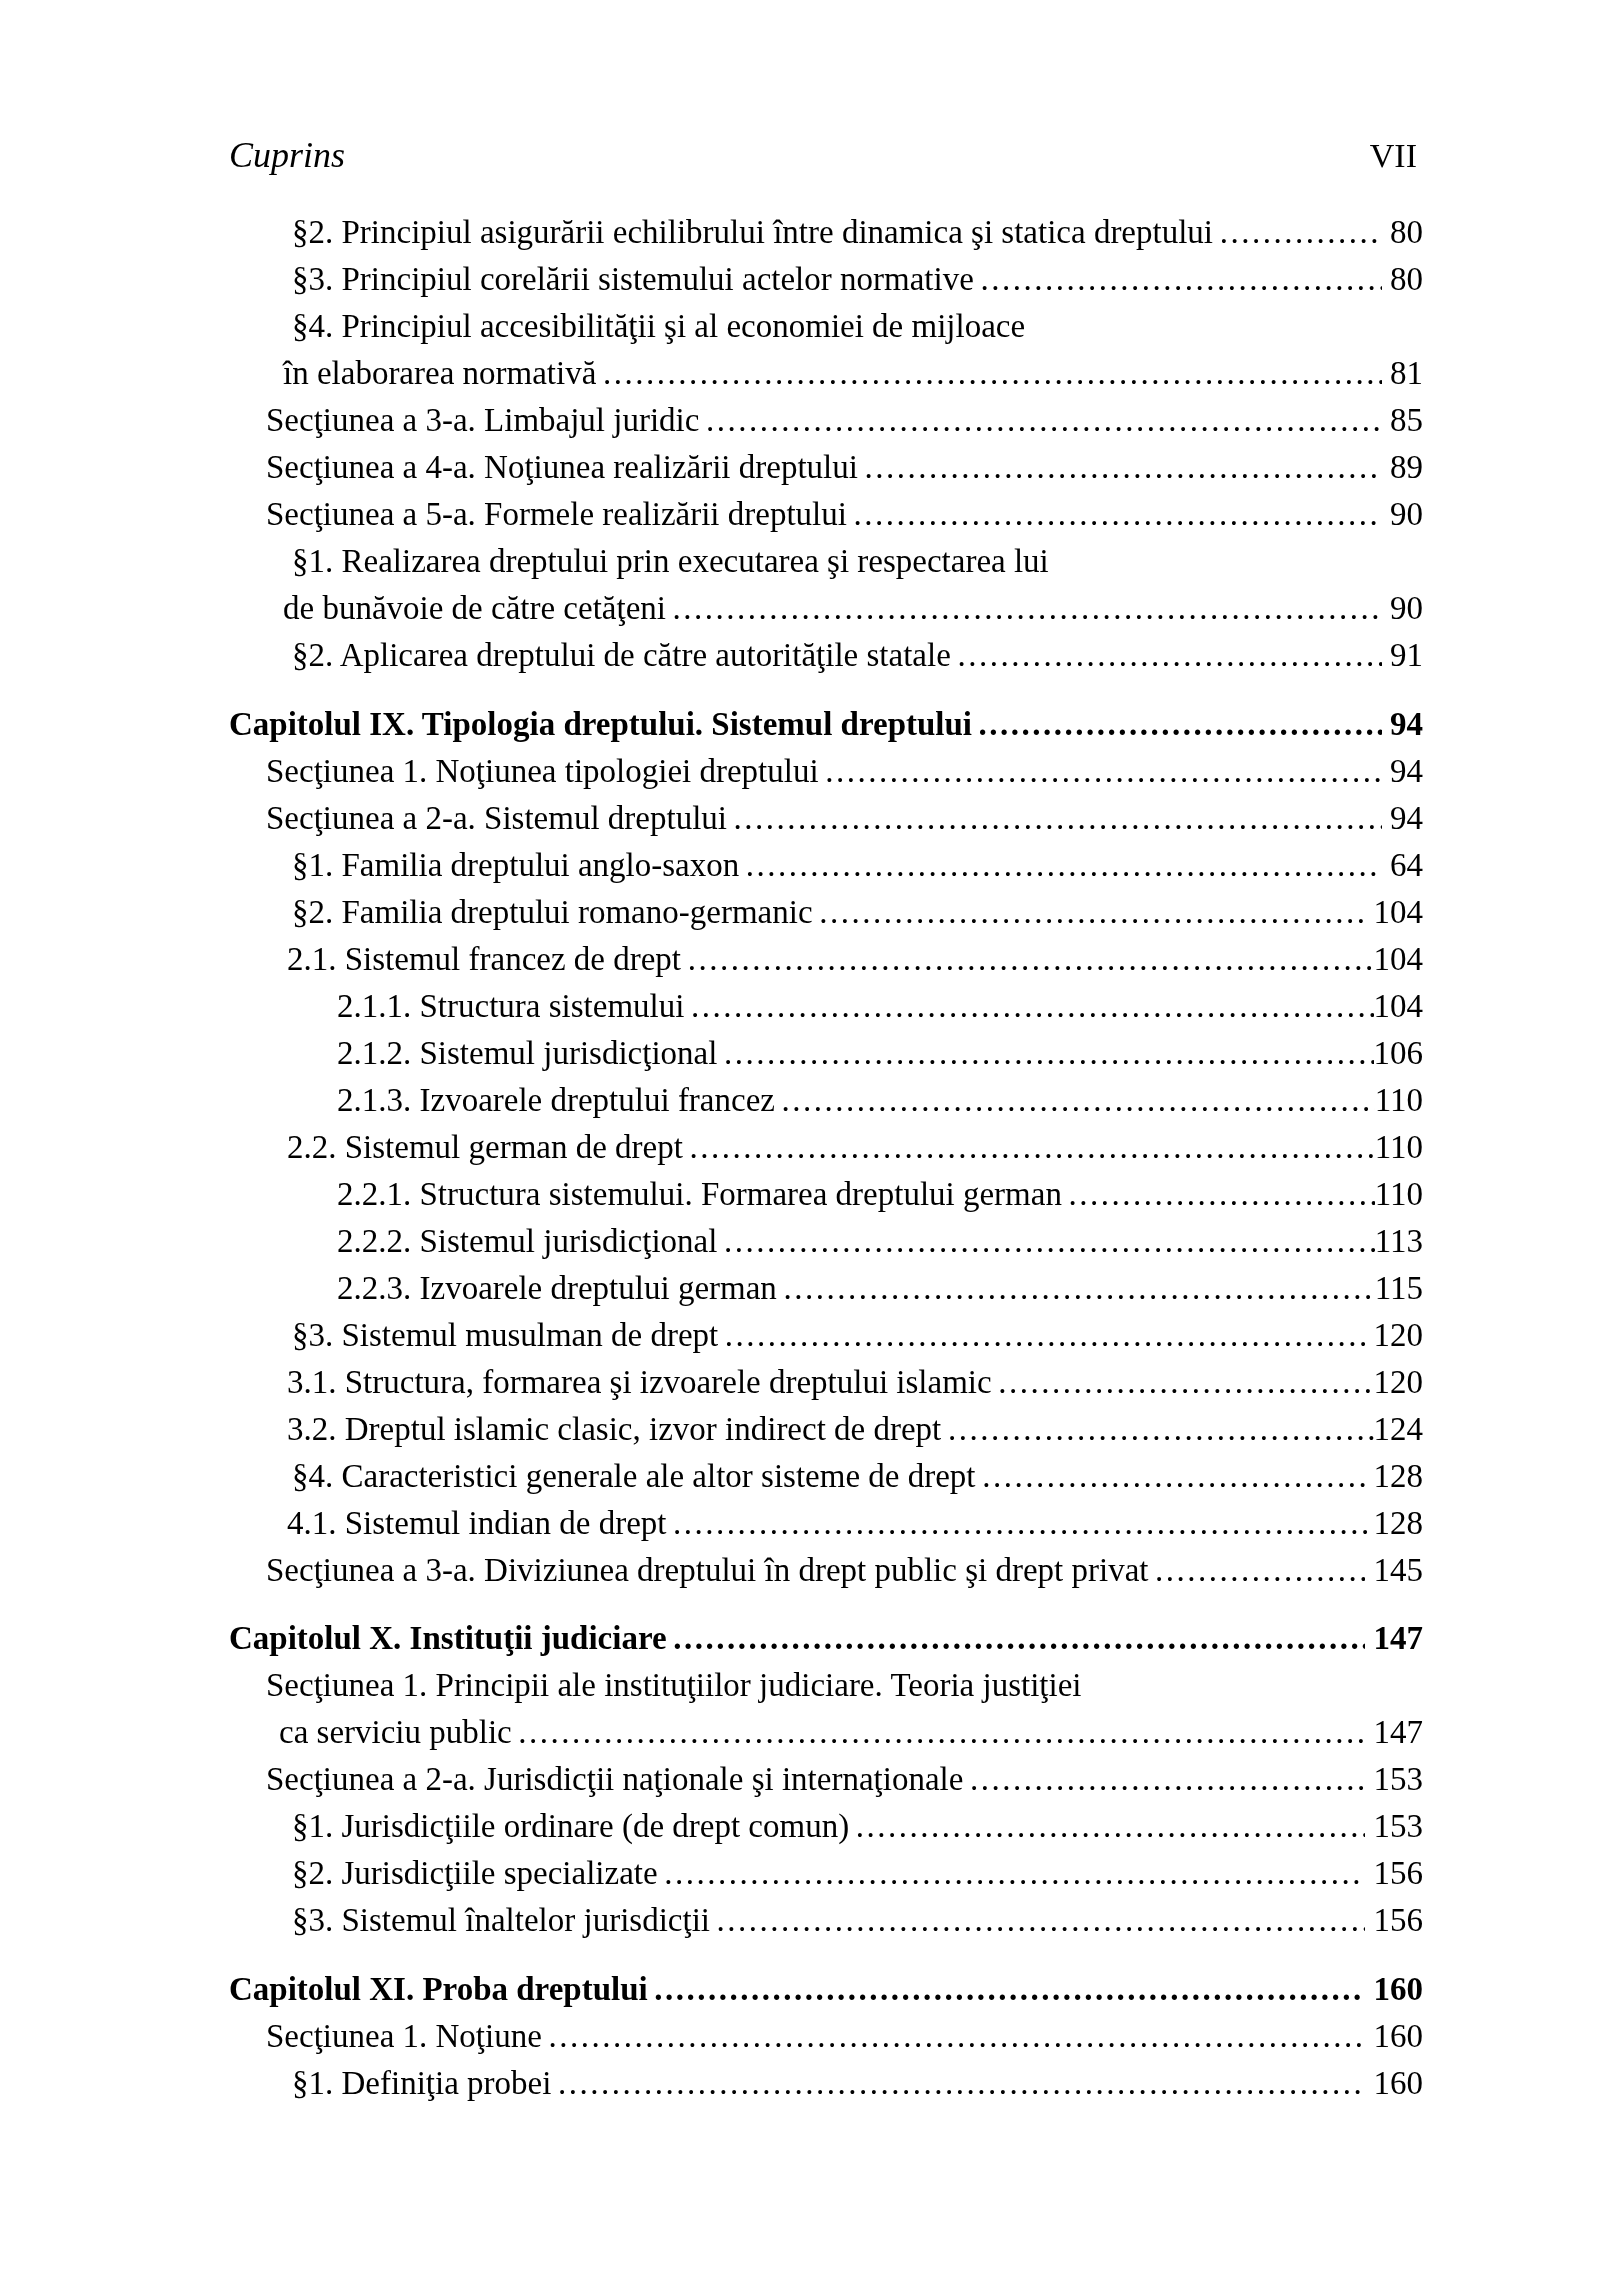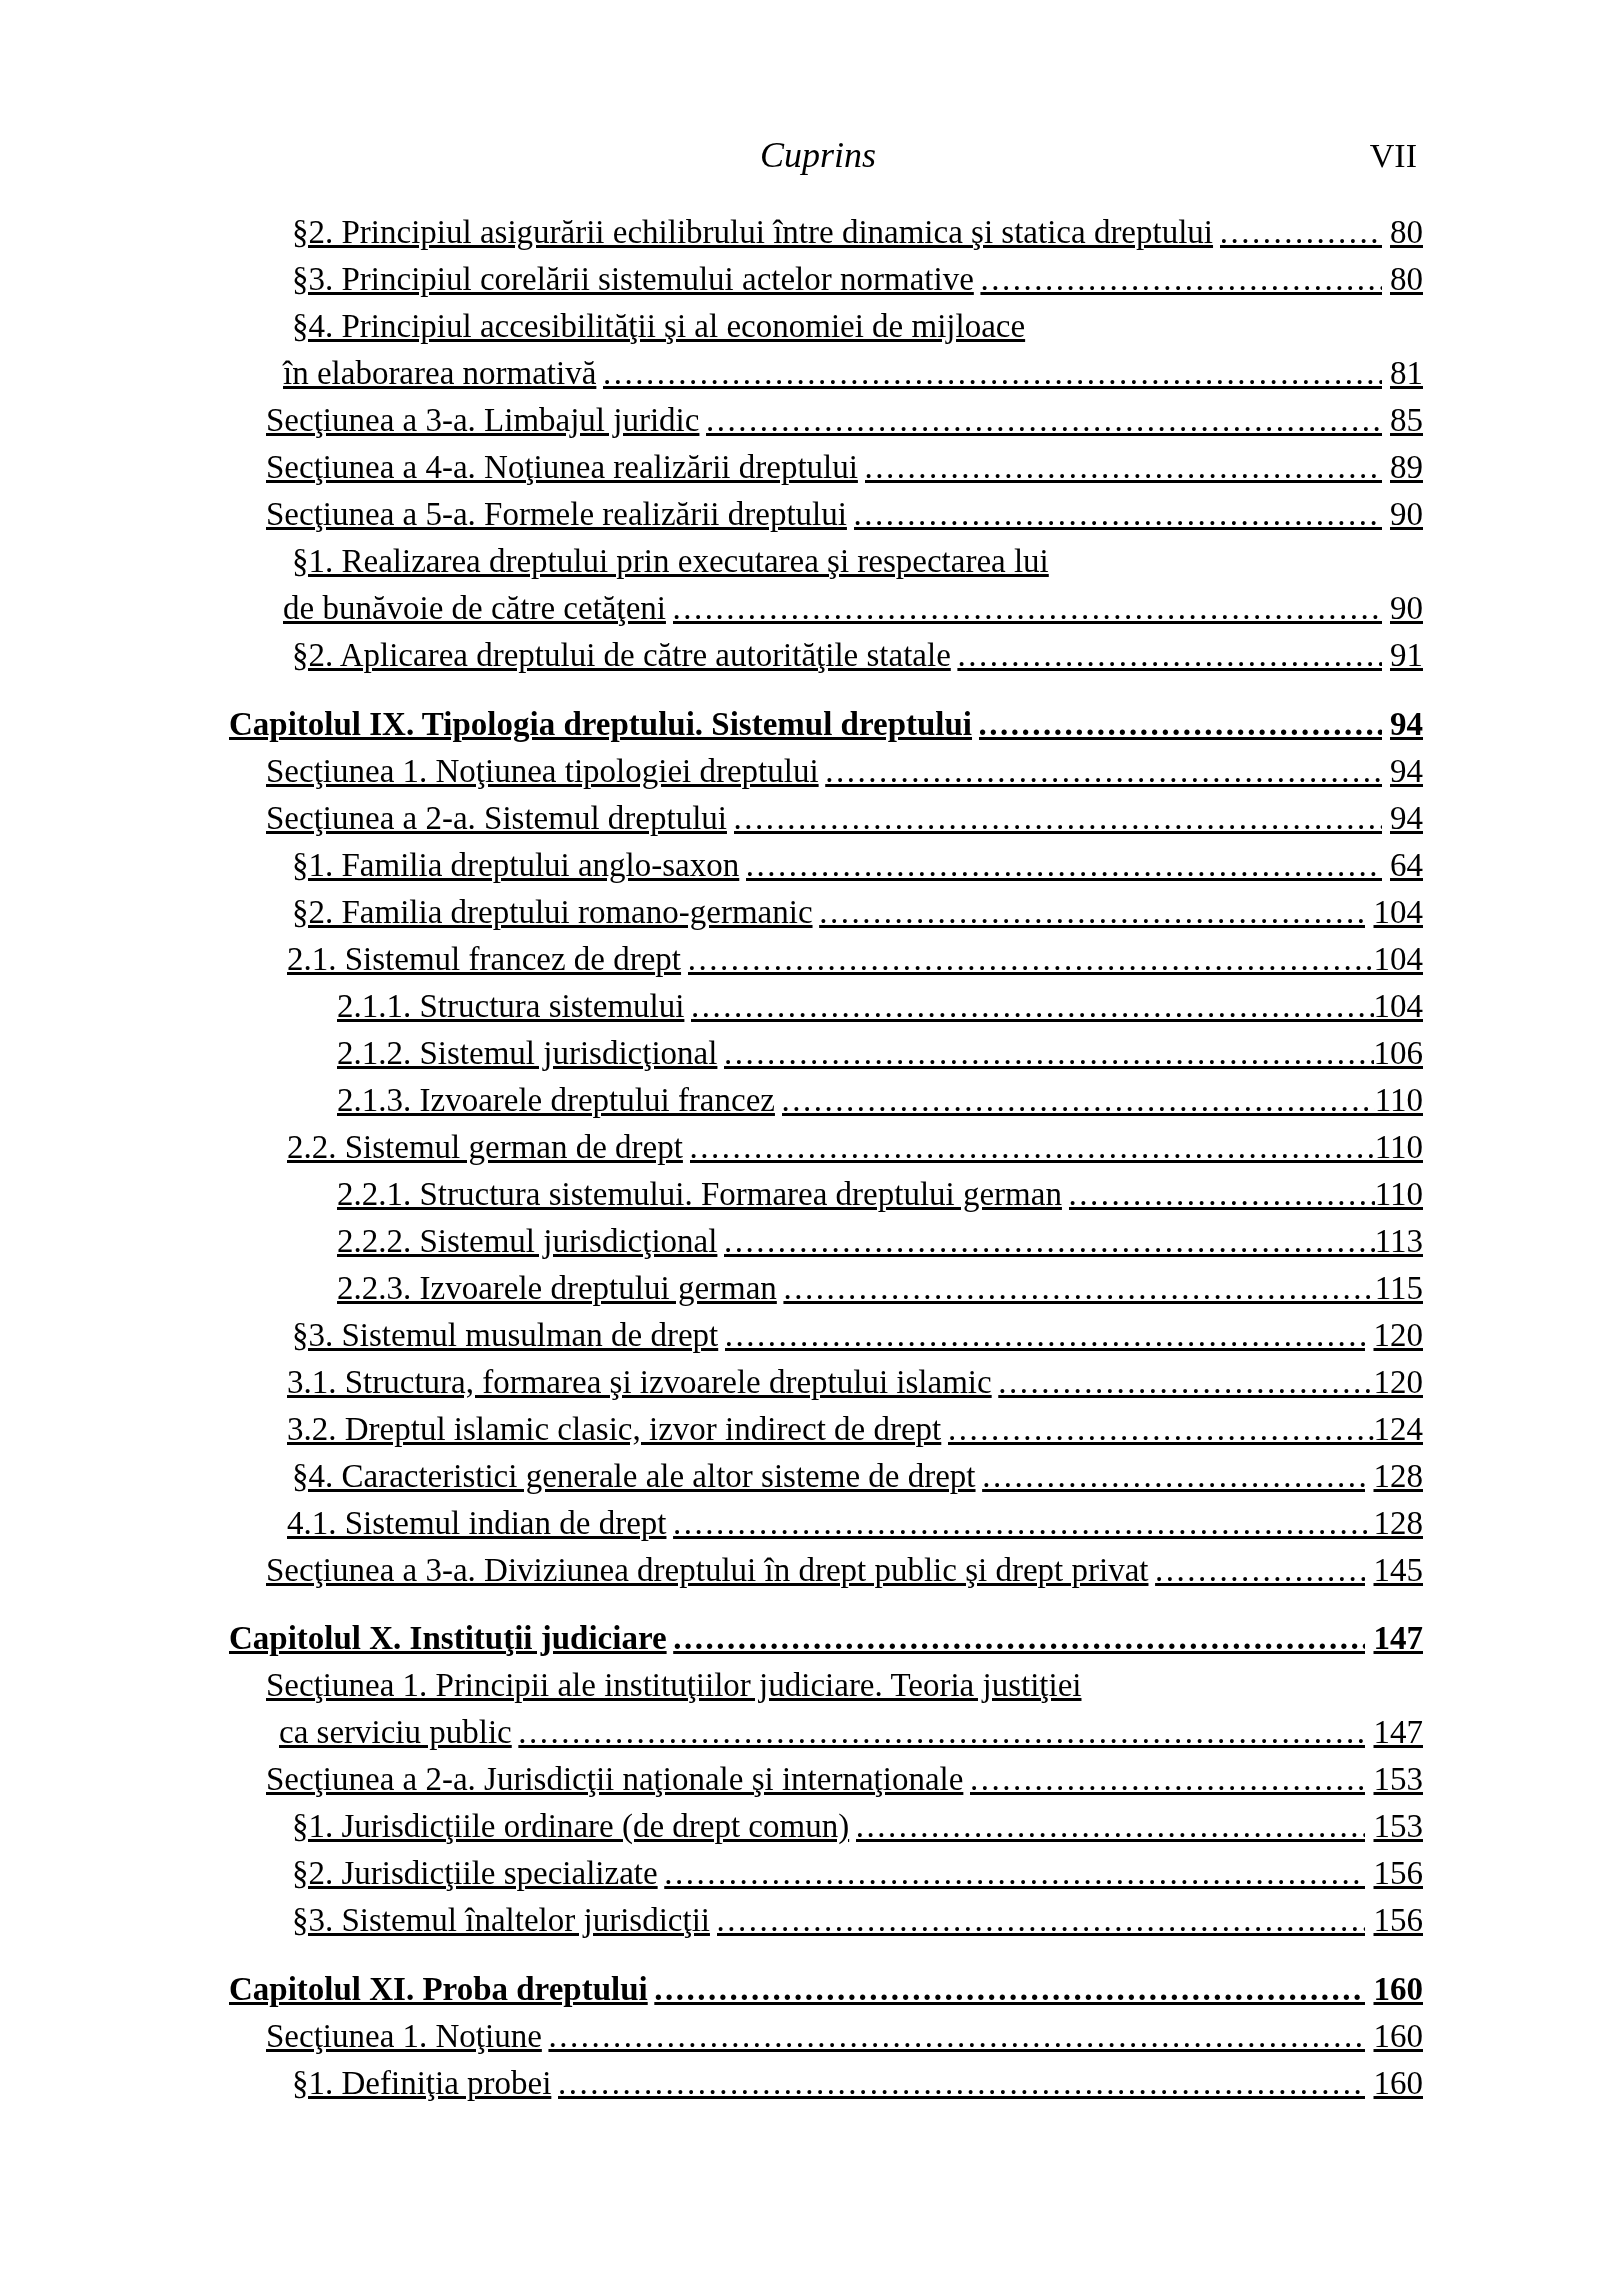--- a/index.html
+++ b/index.html
@@ -19,40 +19,39 @@
   .header {
     position: relative;
     margin: 132px 190px 0 229px;
     height: 47px;
     line-height: 47px;
   }
   .header-title {
     position: absolute;
     left: 0;
     right: 16px;
-    text-align: center;
+    text-align: left;
     font-style: italic;
     font-size: 36px;
   }
   .header-page {
     position: absolute;
     right: 6px;
     top: 0;
     font-size: 34px;
   }
   .toc {
     margin: 30px 190px 0 229px;
   }
   .row {
     display: flex;
     align-items: center;
     line-height: 47px;
     font-size: 33px;
     white-space: nowrap;
-    text-decoration: underline;
   }
   .row.lvl-chapter        { margin-left: 0;   font-weight: bold; margin-top: 21.5px; }
   .row.lvl-section        { margin-left: 37px; }
   .row.lvl-section-cont   { margin-left: 50px; }
   .row.lvl-para           { margin-left: 63px; }
   .row.lvl-para-cont      { margin-left: 54px; }
   .row.lvl-sub            { margin-left: 58px; }
   .row.lvl-subsub         { margin-left: 108px; }
   .label {
     white-space: nowrap;

